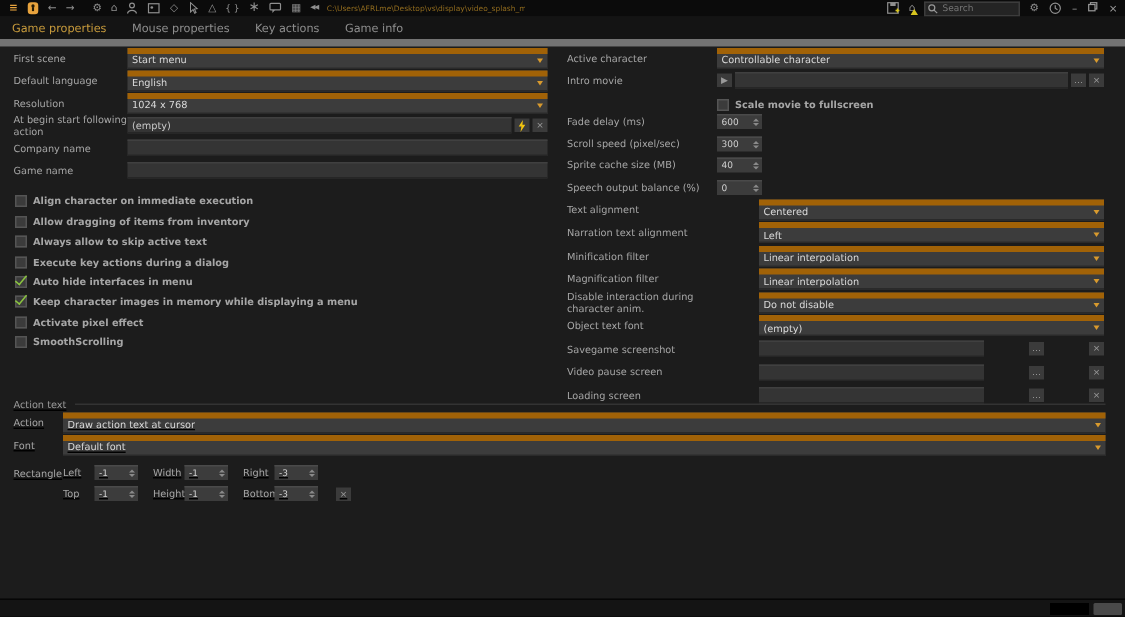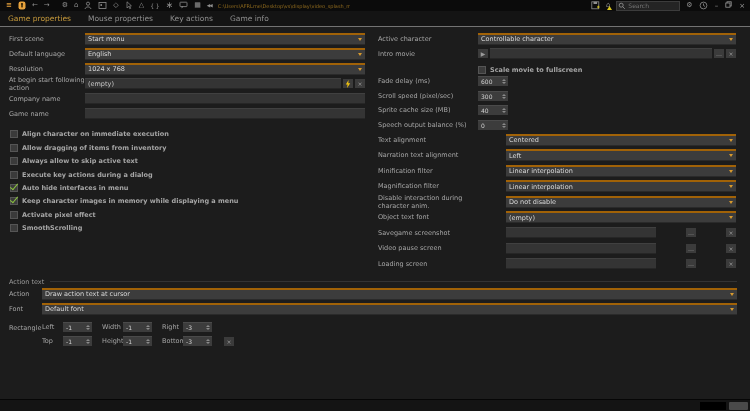--- a/index.html
+++ b/index.html
@@ -8,31 +8,31 @@
   .topbar{position:absolute;top:0;left:0;width:750px;height:11px;background:#0b0b0b;display:flex;align-items:center;}
   .ticon{color:#8f8f8f;font-size:7px;line-height:11px;margin-left:6px;display:inline-flex;align-items:center;height:11px;}
   .ticon.orange{color:#e8a33d;font-weight:bold;}
   .ticon svg{display:block;}
   .path{font-size:5px;color:#8f6a1e;margin-left:6px;white-space:nowrap;overflow:hidden;max-width:132px;}
   .tright{margin-left:auto;display:flex;align-items:center;}
   .searchbox{width:62px;height:8px;background:#242424;border:1px solid #3c3c3c;display:flex;align-items:center;margin-left:6px;}
   .searchbox input{background:transparent;border:0;outline:0;color:#9a9a9a;font-size:6px;width:50px;font-family:"DejaVu Sans",sans-serif;padding:0 0 0 2px;}
   .wbtn{color:#9a9a9a;font-size:7px;margin-left:7px;}
   
-  .tabbar{position:absolute;top:11px;left:0;width:750px;height:15px;background:#141414;display:flex;align-items:center;border-bottom:1px solid #737373;}
+  .tabbar{position:absolute;top:11px;left:0;width:750px;height:15px;background:#141414;display:flex;align-items:center;border-bottom:5px solid #737373;}
   .tab{font-size:7.5px;color:#8f8f8f;margin-left:17px;}
   .tab:first-child{margin-left:8px;}
   .tab.active{color:#c89b3c;}
   
   .row{display:flex;align-items:center;height:15px;}
   .row.h155{height:15.5px;gap:28px;} .row.h145{height:14.5px;} .row.h13{height:13px;}
   .lbl{font-size:6.5px;color:#a6a6a6;flex:none;}
   .w76{width:76px;} .w100{width:100px;}
   .f1{flex:1;}
-  .dd{height:9px;background:#3c3c3c;border-top:2px solid #a16207;border-bottom:1px solid #2a2a2a;display:flex;align-items:center;}
+  .dd{height:9px;background:#3c3c3c;border-top:4px solid #a16207;border-bottom:1px solid #2a2a2a;display:flex;align-items:center;}
   .ddval{font-size:6.5px;color:#dadada;padding-left:3px;flex:1;white-space:nowrap;overflow:hidden;}
   .caret{width:0;height:0;border-left:2.5px solid transparent;border-right:2.5px solid transparent;border-top:3px solid #d89a2e;margin-right:3px;flex:none;}
   .tin{height:9px;background:#343434;border-top:1px solid #404040;border-bottom:1px solid #262626;display:flex;align-items:center;}
   .tinval{font-size:6.5px;color:#c8c8c8;padding-left:3px;flex:1;white-space:nowrap;}
   .sbtn{width:10px;height:9px;background:#3b3b3b;color:#9a9a9a;font-size:6px;display:flex;align-items:center;justify-content:center;margin-left:2px;flex:none;}
   .step{width:30px;height:9px;background:#3c3c3c;border-top:1px solid #4a4a4a;display:flex;align-items:center;flex:none;}
   .stepval{font-size:6px;color:#d0d0d0;padding-left:3px;flex:1;}
   .arr{display:flex;flex-direction:column;justify-content:center;margin-right:2px;}
   .arr i{display:block;width:0;height:0;border-left:2px solid transparent;border-right:2px solid transparent;}
   .arr .up{border-bottom:2.5px solid #8a8a8a;margin-bottom:1px;}
@@ -40,21 +40,21 @@
   
   .crow{display:flex;align-items:flex-end;height:13.4px;font-weight:bold;}
   .cb{width:6px;height:6px;background:#3b3b3b;border:1px solid #555;margin-right:4px;position:relative;flex:none;}
   .cb.checked::after{content:"";position:absolute;left:1px;top:-3px;width:3px;height:7px;border-right:1.6px solid #8bc53f;border-bottom:1.6px solid #8bc53f;transform:rotate(40deg);}
   .clbl{font-size:6.5px;color:#a6a6a6;white-space:nowrap;}
   
   .lcol{position:absolute;left:9px;top:31px;width:356px;}
   .rcol{position:absolute;left:378px;top:31px;width:358px;}
   .cbox{margin-top:4px;margin-left:1px;}
   
-  .atext{position:absolute;left:9px;top:277px;width:728px;}
+  .atext{position:absolute;left:9px;top:265px;width:728px;text-decoration:underline;}
   .ahead{display:flex;align-items:center;height:9px;}
   .ahead .t{font-size:6.5px;color:#9a9a9a;flex:none;}
   .ahead .line{flex:1;border-top:1px solid #333;margin-left:6px;}
   .w33{width:33px;}
   .rlbl{font-size:6.5px;color:#a6a6a6;width:21px;flex:none;}
   .rcell{display:flex;align-items:center;margin-right:10px;}
   .rstep{width:29px;}
   .rectrow{display:flex;align-items:flex-end;height:14px;}
   
   .statusbar{position:absolute;left:0;bottom:0;width:750px;height:11px;background:#141414;border-top:1px solid #060606;}

